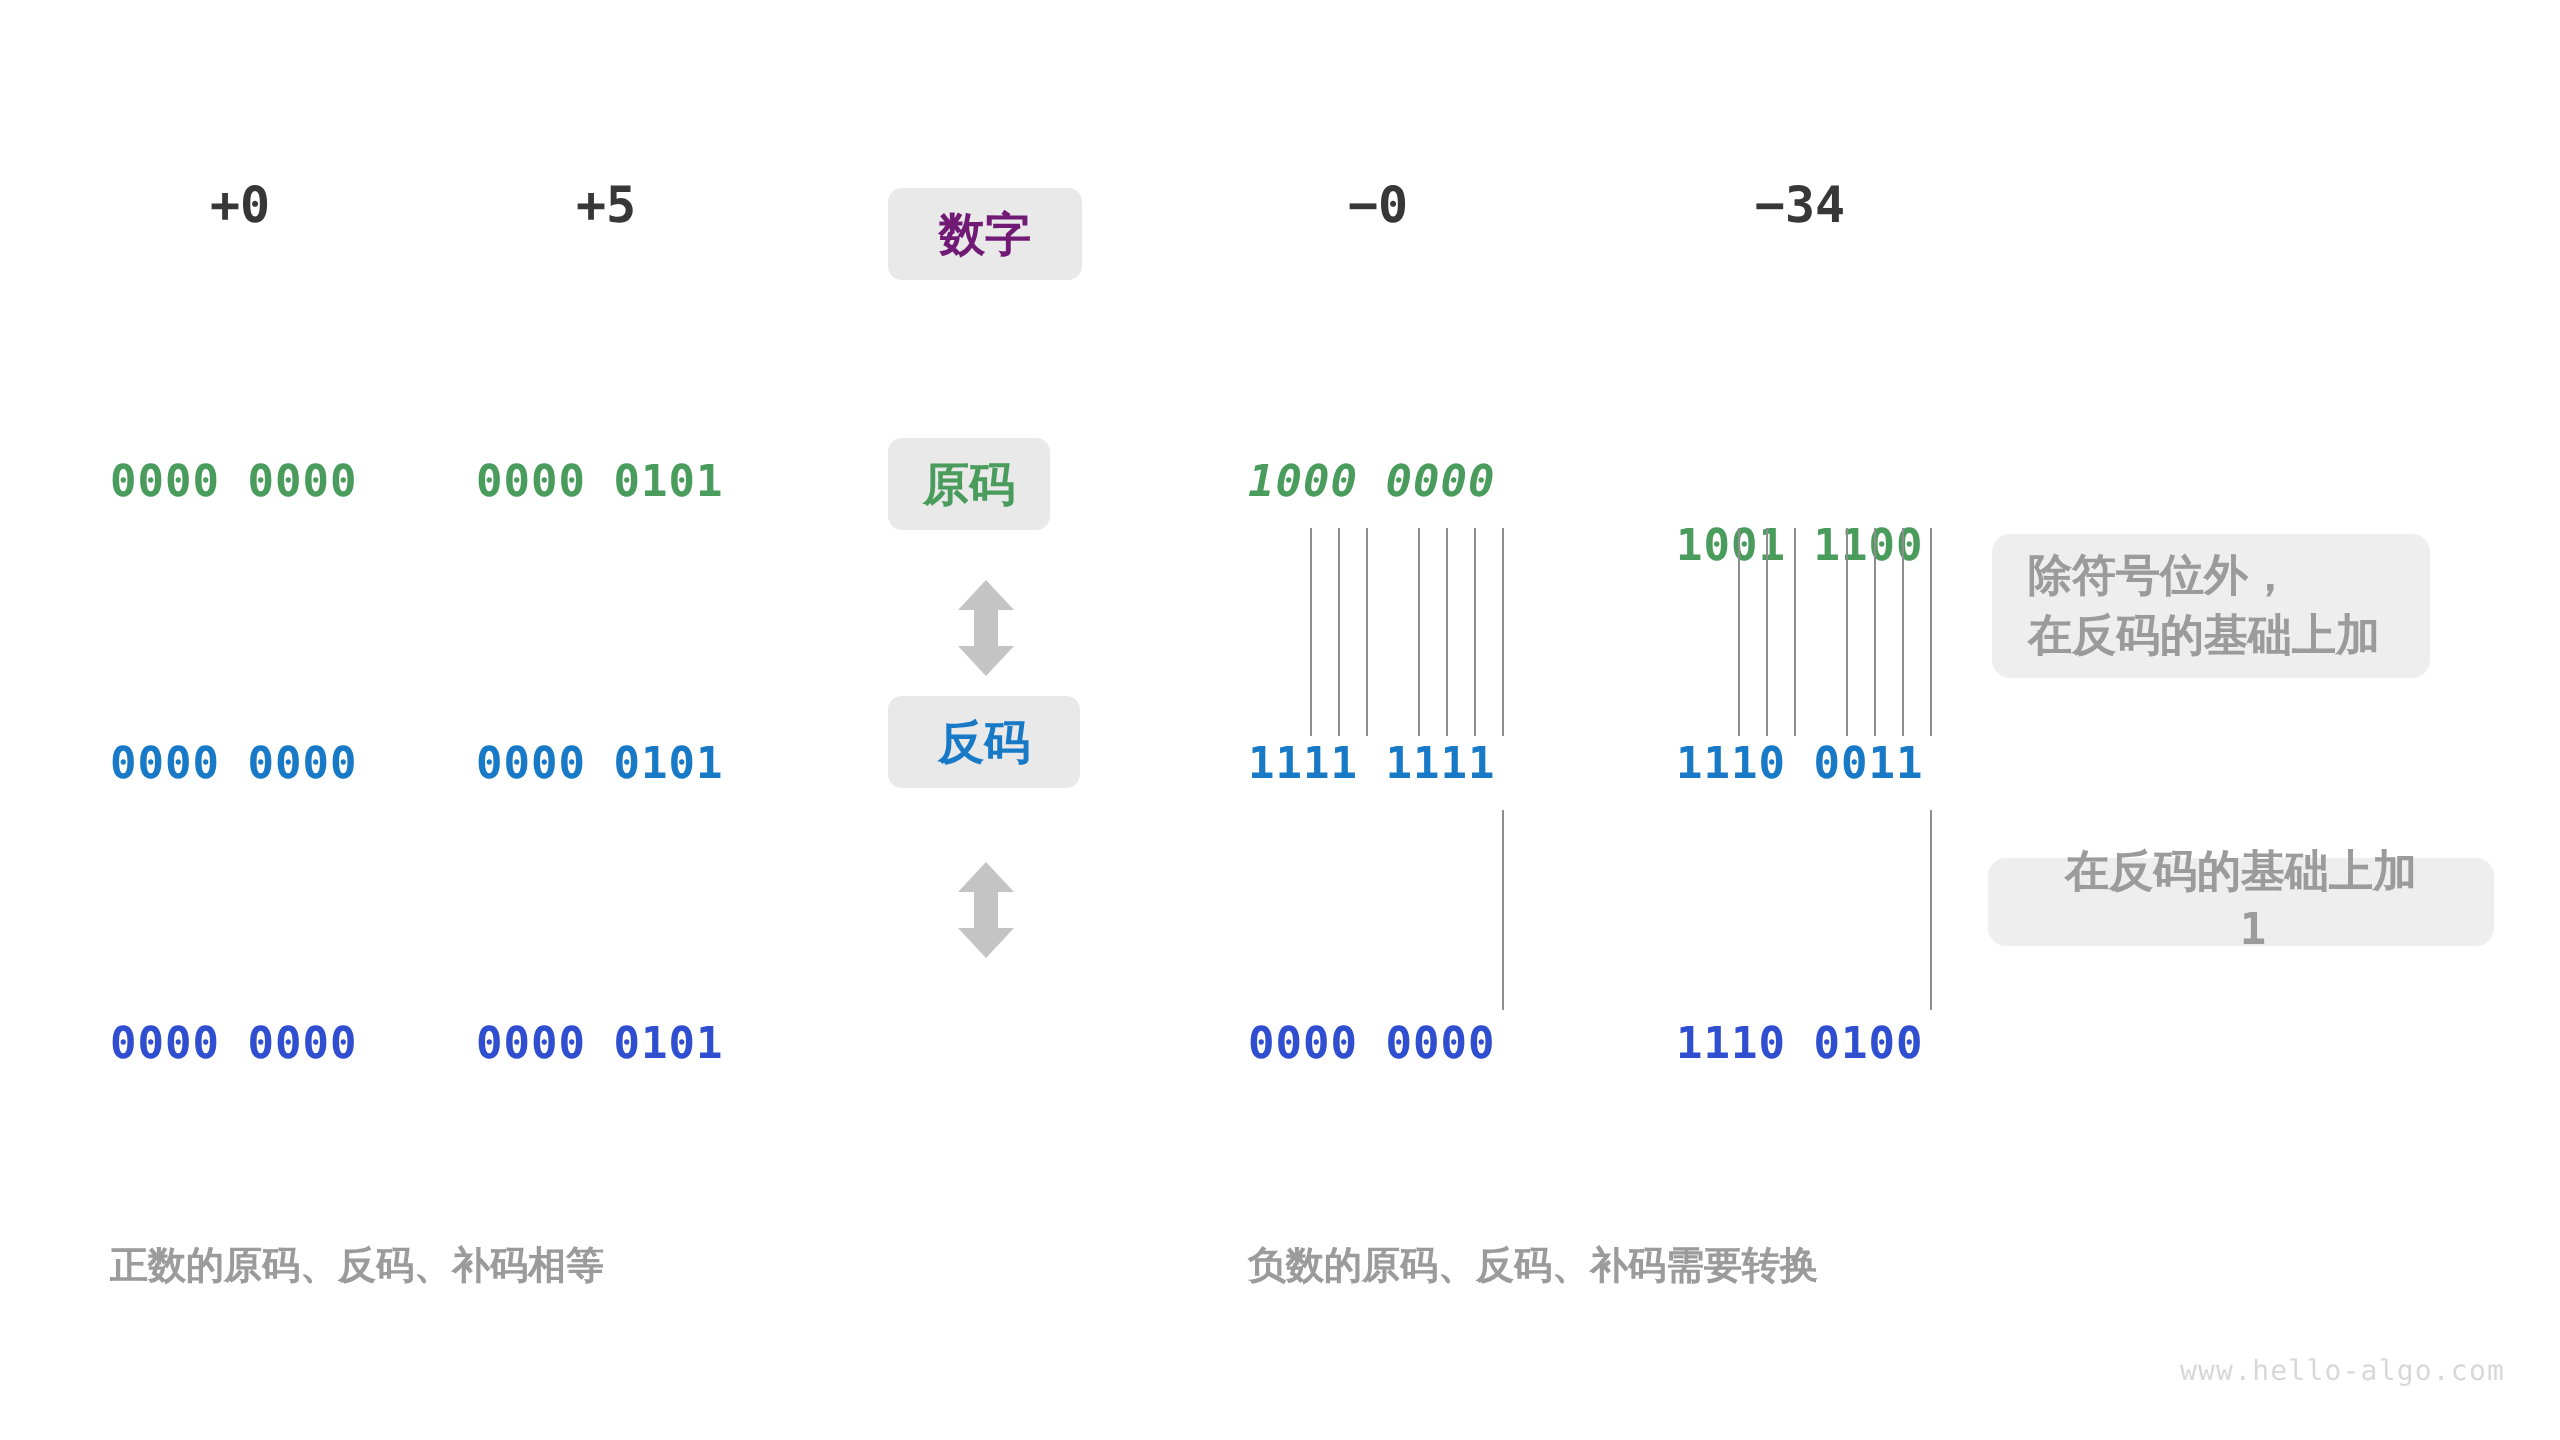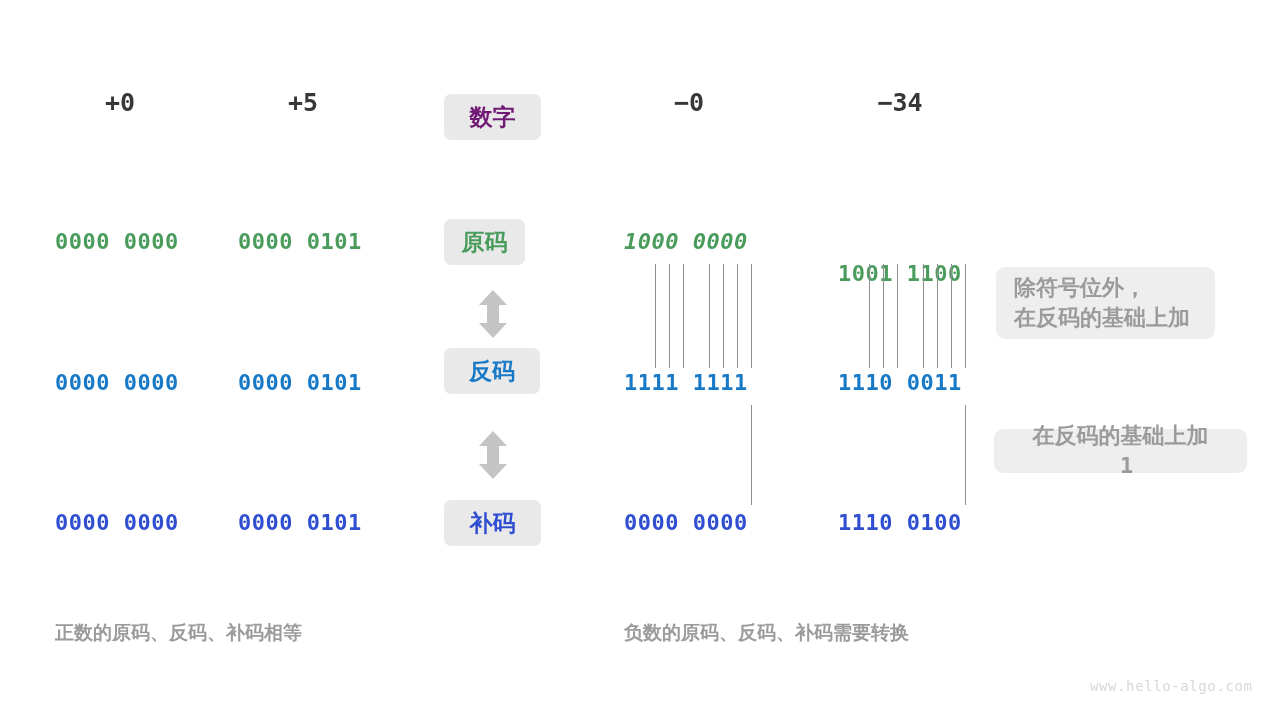--- a/index.html
+++ b/index.html
@@ -172,20 +172,19 @@
   <div class="abs note" style="left:994px; top:429px; width:253px; height:44px; flex-direction:column; align-items:center;">
     <span>在反码的基础上加</span>
     <span class="mono-one" style="margin-left:12px;">1</span>
   </div>
 
   <div class="abs bits indigo" style="left:55px; top:510px;">0000 0000</div>
   <div class="abs bits indigo" style="left:238px; top:510px;">0000 0101</div>
   <div class="abs bits indigo" style="left:624px; top:510px;">0000 0000</div>
   <div class="abs bits indigo" style="left:838px; top:510px;">1110 0100</div>
 
-  <div class="abs badge c-indigo" style="left:444px; top:500px; width:97px; height:46px;">补码</div>
 
   <div class="abs caption" style="left:55px; top:620px;">正数的原码、反码、补码相等</div>
   <div class="abs caption" style="left:624px; top:620px;">负数的原码、反码、补码需要转换</div>
 
   <div class="abs watermark" style="left:1073px; top:678px;margin-left:17px;">www.hello-algo.com</div>
 
 </div>
 
 </body></html>

